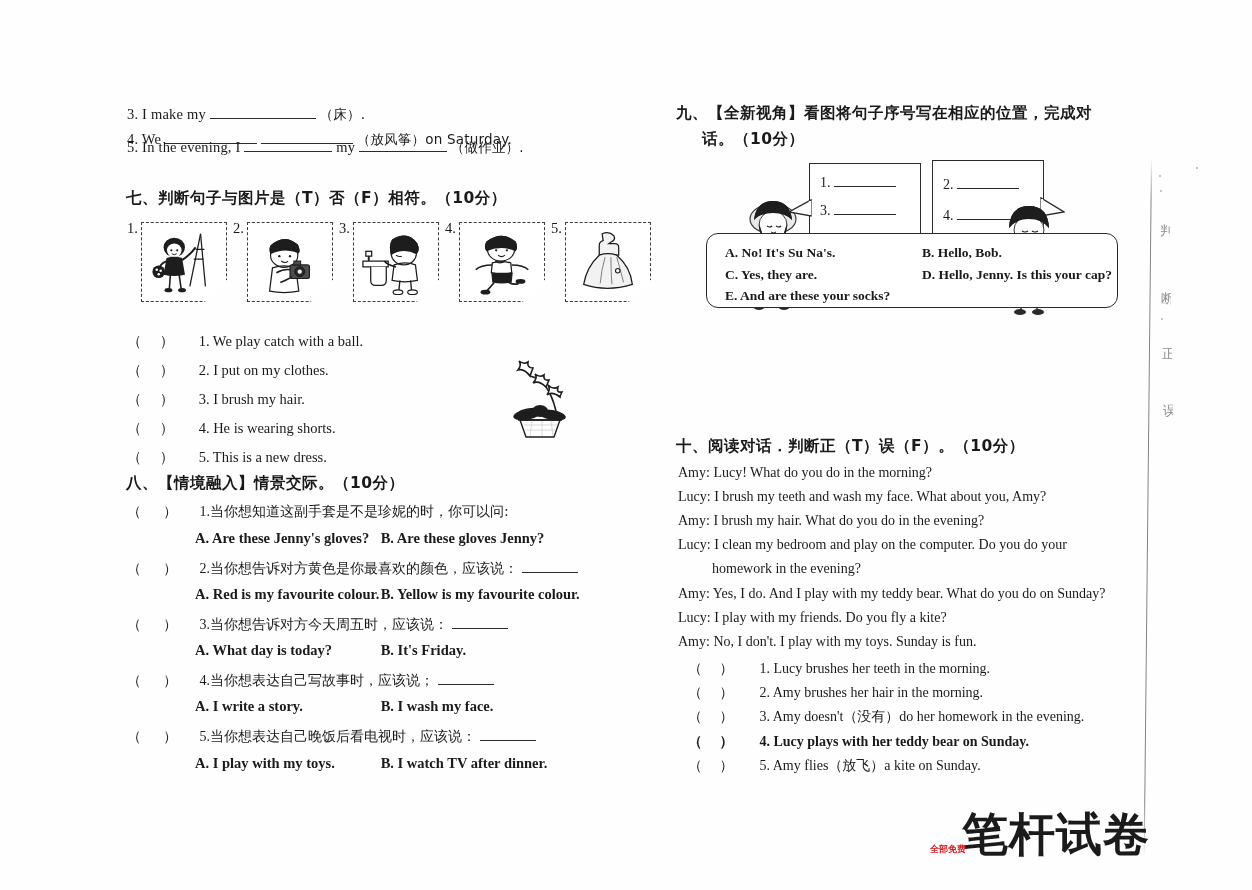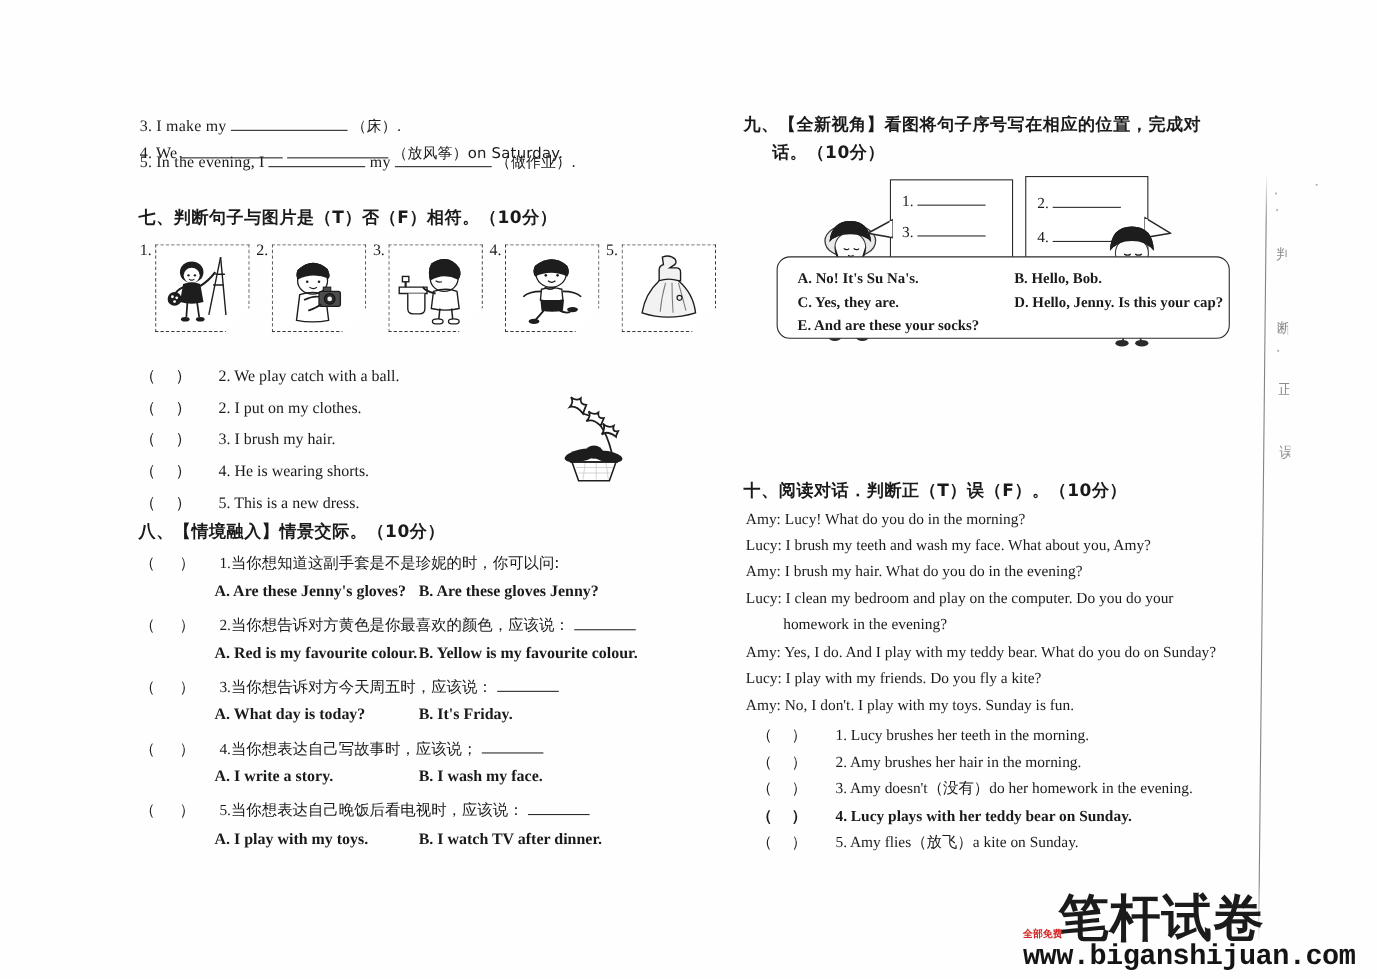--- a/index.html
+++ b/index.html
@@ -233,21 +233,21 @@
             <path d="M43 32 q0 15 1 28"></path>
             <path d="M49 32 q4 14 7 26"></path>
           </g>
           <circle cx="50" cy="46" r="2.3" fill="none" stroke="#1d1d1d" stroke-width="1.1"></circle>
         </svg>
       </div>
     </div>
 
     <div class="tf-row en" style="left:0px;top:332px;">
       <span class="mark">（&nbsp;&nbsp;&nbsp;&nbsp;&nbsp;）</span>
-      <span>2. We play catch with a ball.</span>
+      <span>1. We play catch with a ball.</span>
     </div>
     <div class="tf-row en" style="left:0px;top:361px;">
       <span class="mark">（&nbsp;&nbsp;&nbsp;&nbsp;&nbsp;）</span>
       <span>2. I put on my clothes.</span>
     </div>
     <div class="tf-row en" style="left:0px;top:390px;">
       <span class="mark">（&nbsp;&nbsp;&nbsp;&nbsp;&nbsp;）</span>
       <span>3. I brush my hair.</span>
     </div>
     <div class="tf-row en" style="left:0px;top:419px;">
@@ -476,16 +476,15 @@
   <div class="edge-ch" style="left:1162px;top:345px;">正</div>
   <div class="edge-ch" style="left:1163px;top:402px;">误</div>
   <div class="edge-dot" style="left:1159px;top:175px;"></div>
   <div class="edge-dot" style="left:1160px;top:190px;"></div>
   <div class="edge-dot" style="left:1196px;top:167px;"></div>
   <div class="edge-dot" style="left:1161px;top:318px;"></div>
 
   <div id="wm">
     <div class="zh">笔杆试卷</div>
     <div class="free">全部免费</div>
-    <div class="url">www.biganshijuan.com</div>
   </div>
 
 </div>
 
 </body></html>

